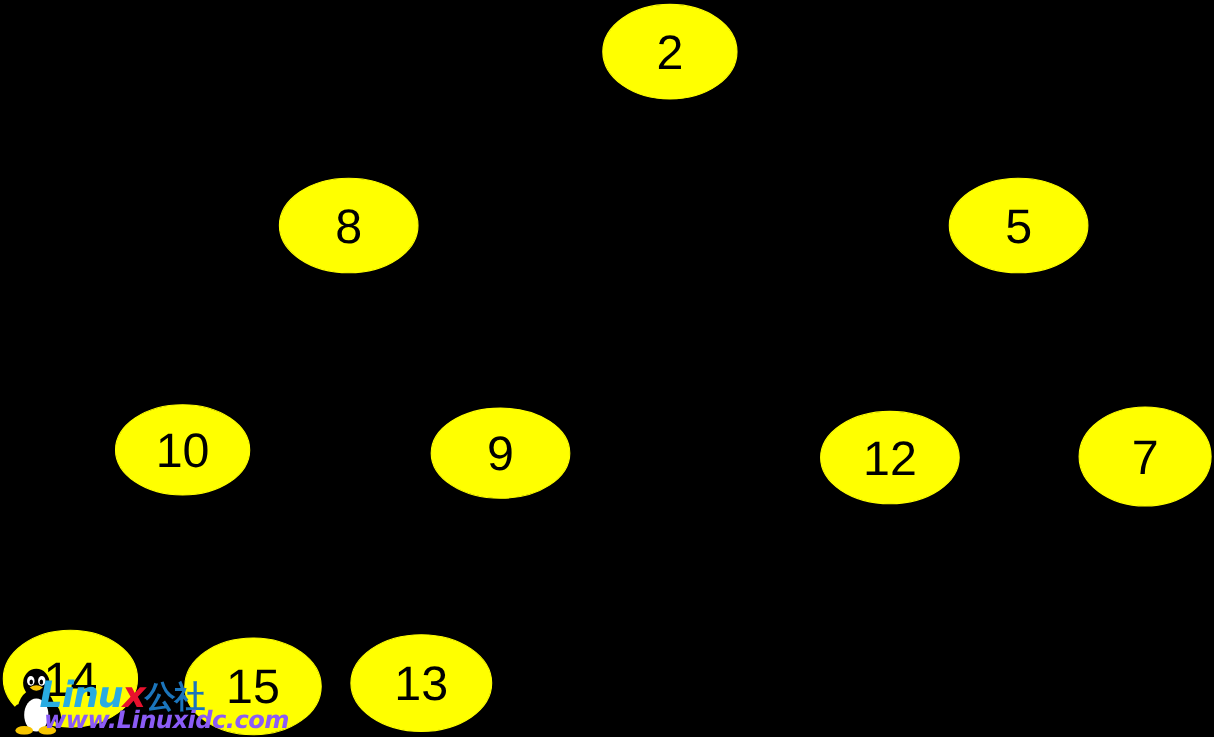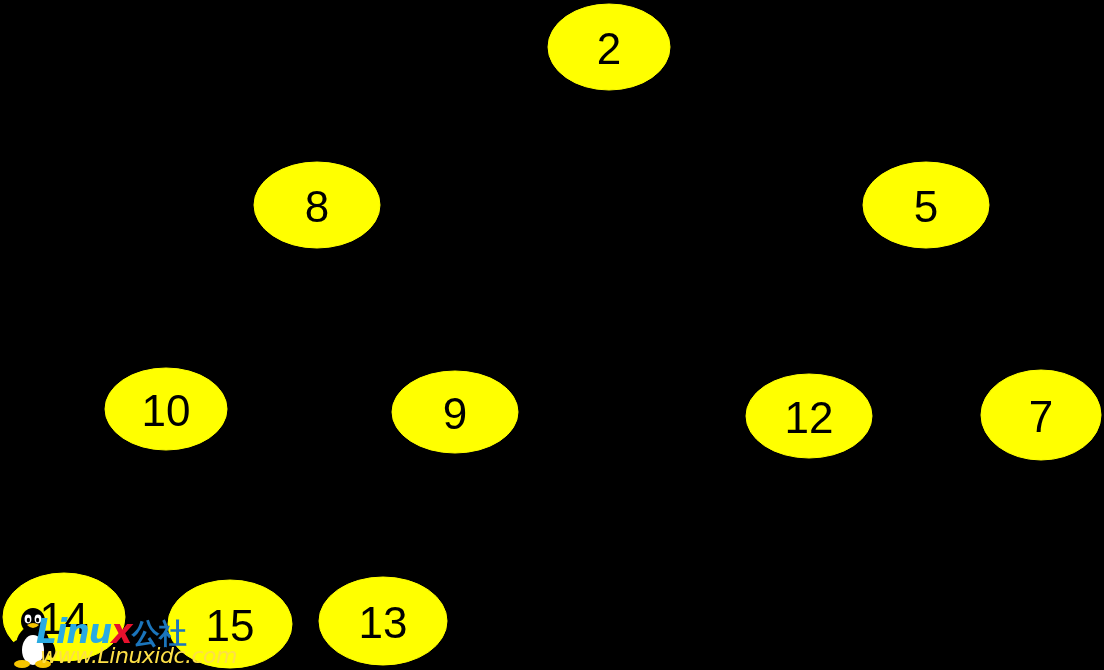--- a/index.html
+++ b/index.html
@@ -81,23 +81,23 @@
   }
   .wm-blue  { color: #29ABE2; }
   .wm-red   { color: #E8112D; }
   .wm-cn    { color: #1B75BC; font-style: normal; font-size: 28px; }
   #wm-url {
     position: absolute;
     left: 34px;
     bottom: 2px;
     font-family: "DejaVu Sans", sans-serif;
     font-size: 22px;
-    font-weight: normal;
+    font-weight: bold;
     font-style: italic;
-    color: #fde047;
+    color: #8b5cf6;
     letter-spacing: -0.5px;
     white-space: nowrap;
   }
 </style>
 </head>
 <body>
 
 <div id="canvas">
 
   <svg id="graph-svg" viewBox="0 0 1104 670">

